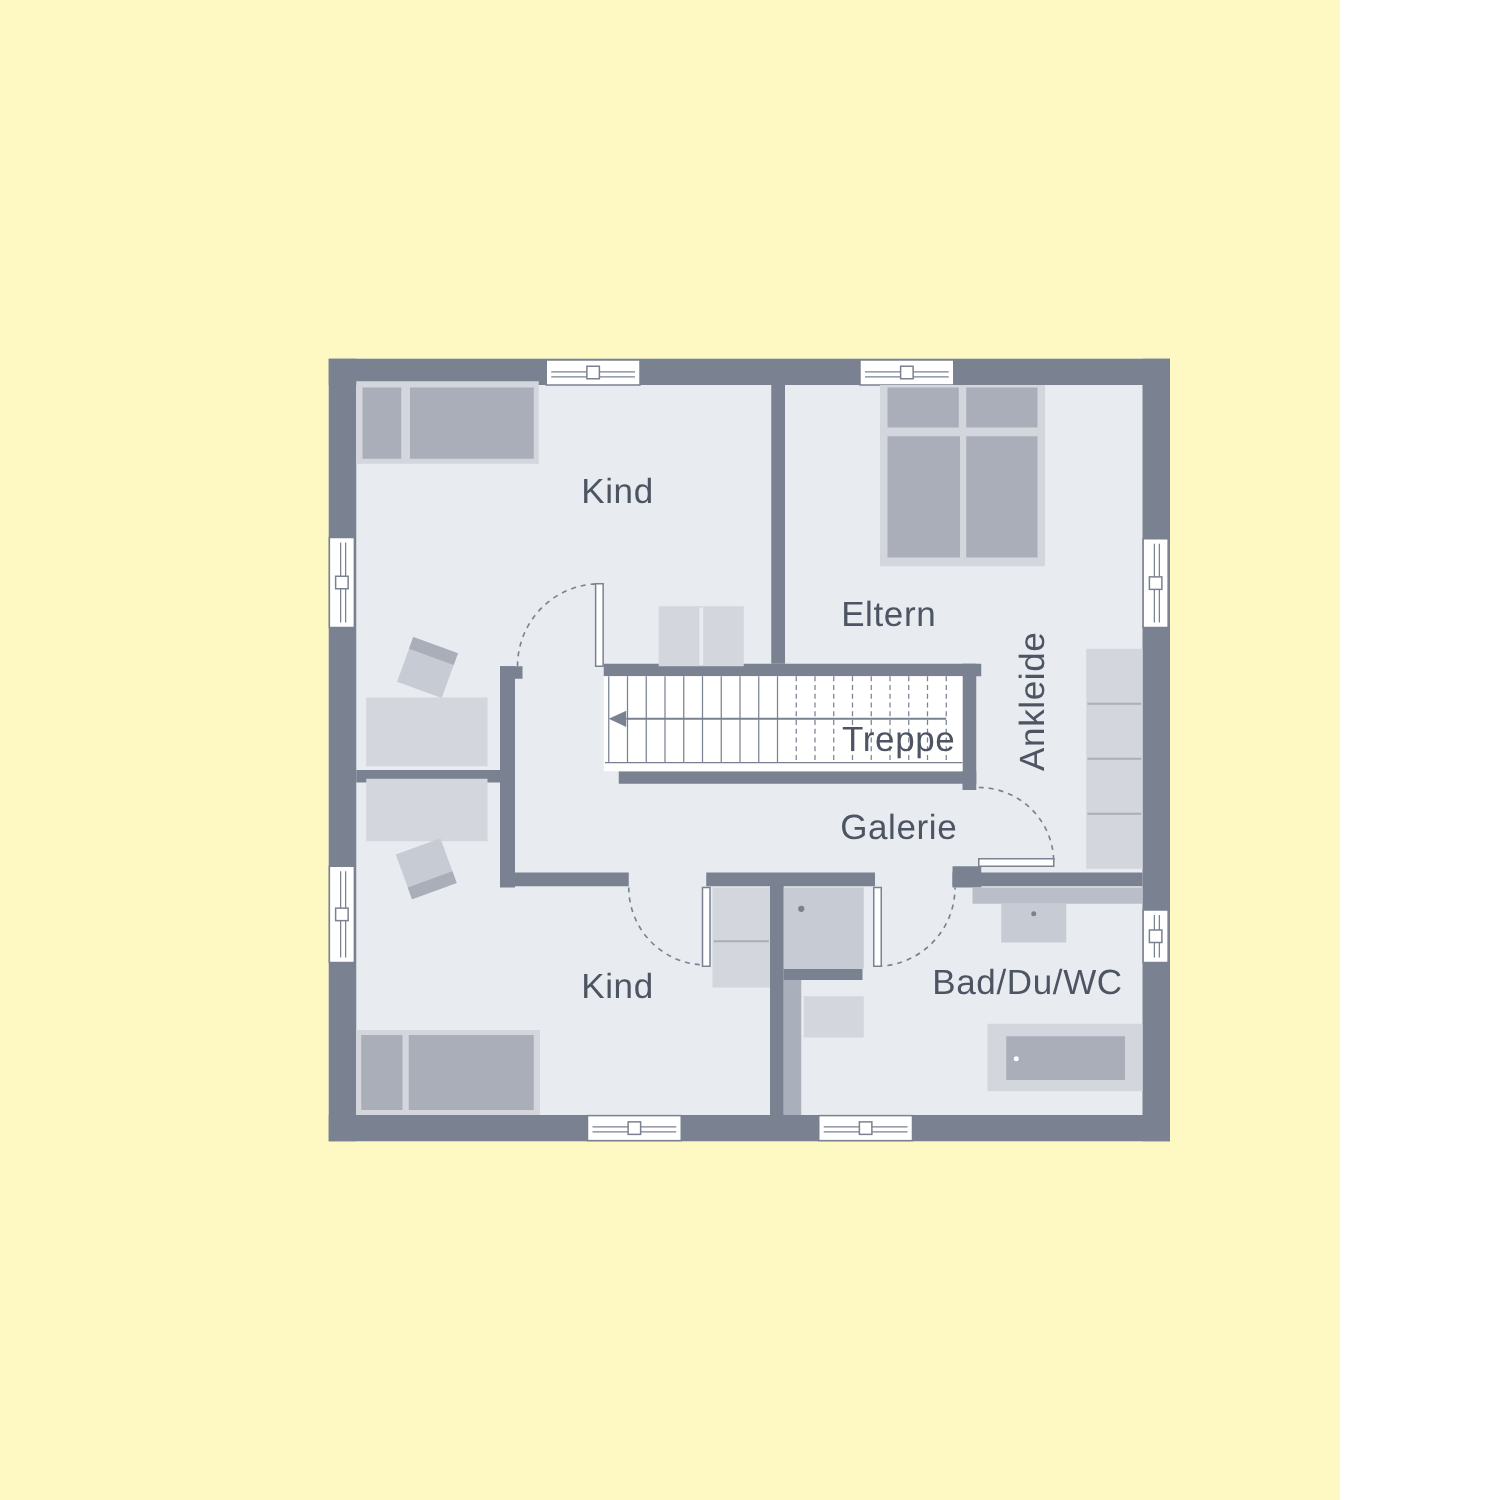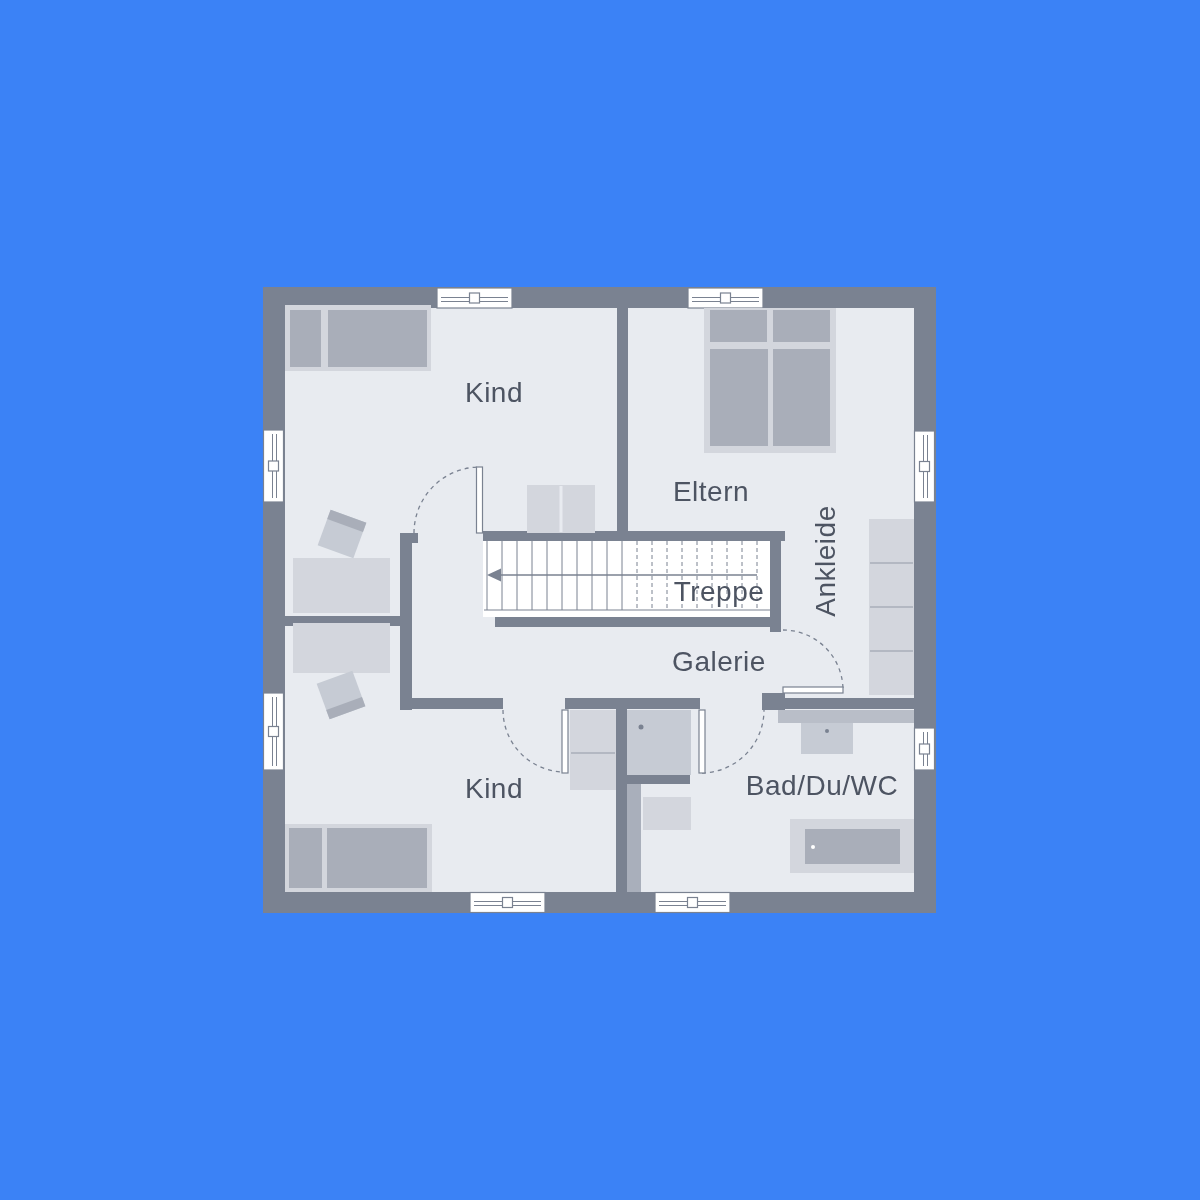--- a/index.html
+++ b/index.html
@@ -1,20 +1,20 @@
 <!DOCTYPE html>
 <html style="--wall: #7a8291; --floor: #e8ebf0; --furniture_light: #d3d6dd; --furniture_medium: #a9aeb9; --furniture_accent: #c6cbd4; --counter: #b9bec8; --strip: #a9afbb; --label_text: #4d5462; --line: #7a8291; --white: #ffffff;"><head>
 <meta charset="utf-8">
 <style>
   html, body { margin: 0; padding: 0; background: #ffffff; }
   .canvas {
     position: relative;
-    width: 1200px;
+    width: 1072px;
     height: 1200px;
-    background: #3b82f6;
+    background: #fef9c3;
     font-family: "Liberation Sans", sans-serif;
     overflow: hidden;
   }
   svg { display: block; }
   .wall      { fill: var(--wall); }
   .floor     { fill: var(--floor); }
   .fl        { fill: var(--furniture_light); }
   .fm        { fill: var(--furniture_medium); }
   .fa        { fill: var(--furniture_accent); }
   .counter   { fill: var(--counter); }

